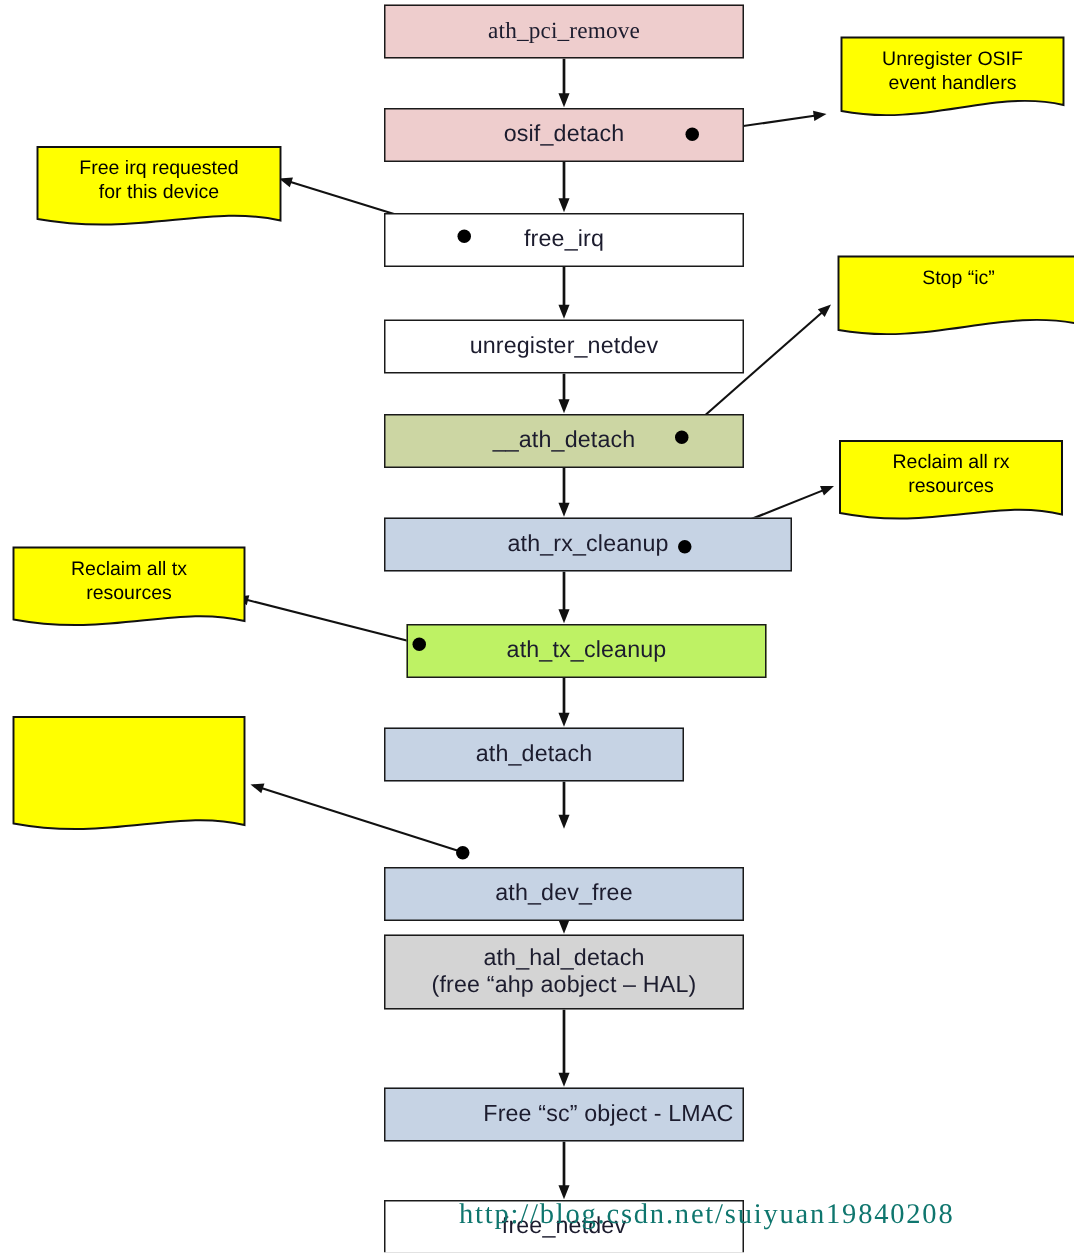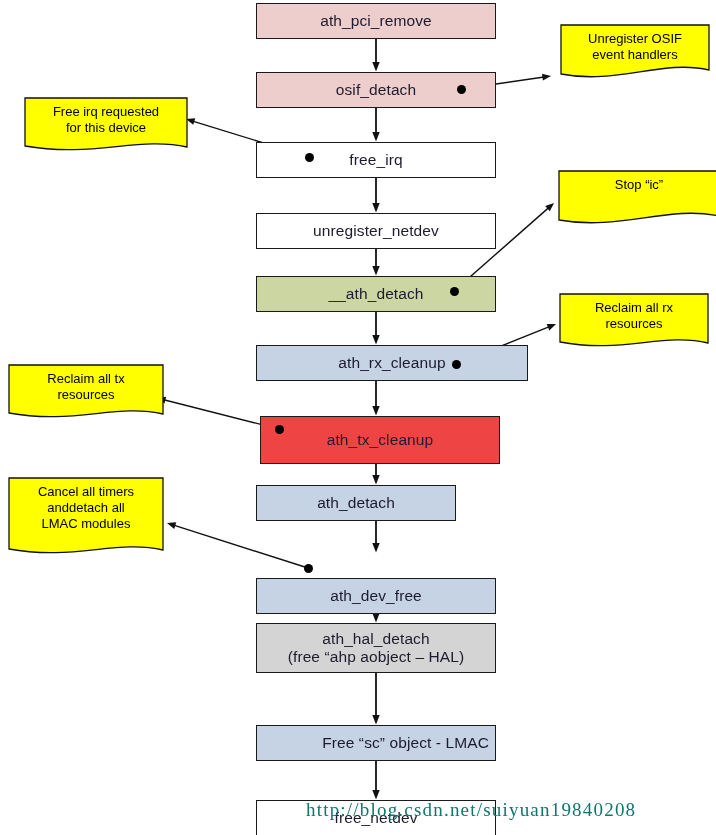--- a/index.html
+++ b/index.html
@@ -127,39 +127,39 @@
       <polygon points="554.0,203.0 549.8,211.3 545.2,206.1" fill="#111111"></polygon>
       <line x1="456" y1="364" x2="549.5006631638032" y2="326.5997347344787" stroke="#111111" stroke-width="1.4"></line>
       <polygon points="556.0,324.0 549.3,330.4 546.7,324.0" fill="#111111"></polygon>
       <line x1="279" y1="429" x2="163.78440474033326" y2="399.7239061225437" stroke="#111111" stroke-width="1.4"></line>
       <polygon points="157.0,398.0 166.2,396.8 164.5,403.5" fill="#111111"></polygon>
       <line x1="308" y1="568" x2="173.66861447853077" y2="525.1282812165524" stroke="#111111" stroke-width="1.4"></line>
       <polygon points="167.0,523.0 176.3,522.3 174.2,528.9" fill="#111111"></polygon>
     </svg>
 
   <div id="nodes-layer">
-      <div class="node" style="left: 256px; top: 3px; width: 240px; height: 36px; background: rgb(238, 205, 205);">
+      <div class="node" style="left: 256px; top: 3px; width: 240px; height: 36px; background: rgb(238, 205, 205); font-family: Liberation Serif, serif;">
         <div class="lines"><span>ath_pci_remove</span></div>
       </div>
       <div class="node" style="left: 256px; top: 72px; width: 240px; height: 36px; background: rgb(238, 205, 205);">
         <div class="lines"><span>osif_detach</span></div>
       </div>
       <div class="node" style="left: 256px; top: 142px; width: 240px; height: 36px; background: rgb(255, 255, 255);">
         <div class="lines"><span>free_irq</span></div>
       </div>
       <div class="node" style="left: 256px; top: 213px; width: 240px; height: 36px; background: rgb(255, 255, 255);">
         <div class="lines"><span>unregister_netdev</span></div>
       </div>
       <div class="node" style="left: 256px; top: 276px; width: 240px; height: 36px; background: rgb(204, 214, 163);">
         <div class="lines"><span>__ath_detach</span></div>
       </div>
       <div class="node" style="left: 256px; top: 345px; width: 272px; height: 36px; background: rgb(198, 211, 228);">
         <div class="lines"><span>ath_rx_cleanup</span></div>
       </div>
-      <div class="node" style="left: 260px; top: 416px; width: 240px; height: 48px; background: #ef4444;">
+      <div class="node" style="left: 271px; top: 416px; width: 240px; height: 36px; background: #bef264;">
         <div class="lines"><span>ath_tx_cleanup</span></div>
       </div>
       <div class="node" style="left: 256px; top: 485px; width: 200px; height: 36px; background: rgb(198, 211, 228);">
         <div class="lines"><span>ath_detach</span></div>
       </div>
       <div class="node" style="left: 256px; top: 578px; width: 240px; height: 36px; background: rgb(198, 211, 228);">
         <div class="lines"><span>ath_dev_free</span></div>
       </div>
       <div class="node" style="left: 256px; top: 623px; width: 240px; height: 50px; background: rgb(212, 212, 212);">
         <div class="lines"><span>ath_hal_detach</span><span class="l2">(free “ahp aobject – HAL)</span></div>
@@ -213,25 +213,20 @@
         </svg>
         <div class="cotext">
           <div>Reclaim all tx</div>
           <div>resources</div>
         </div>
       </div>
       <div class="callout" style="left: 8px; top: 477px; width: 156px; height: 85px;">
         <svg class="coshape" viewBox="0 0 156 85" width="156" height="85">
           <path d="M1,1 L155,1 L155,73 C109.19999999999999,62 65.52,84 1,72 Z" fill="#ffff00" stroke="#111111" stroke-width="1.3"></path>
         </svg>
-        <div class="cotext">
-          <div>Cancel all timers</div>
-          <div>anddetach all</div>
-          <div>LMAC modules</div>
-        </div>
       </div>
     </div>
   <div id="dots-layer">
       <div class="dot" style="left: 456.5px; top: 84.5px;"></div>
       <div class="dot" style="left: 304.5px; top: 152.5px;"></div>
       <div class="dot" style="left: 449.5px; top: 286.5px;"></div>
       <div class="dot" style="left: 451.5px; top: 359.5px;"></div>
       <div class="dot" style="left: 274.5px; top: 424.5px;"></div>
       <div class="dot" style="left: 303.5px; top: 563.5px;"></div>
     </div>

